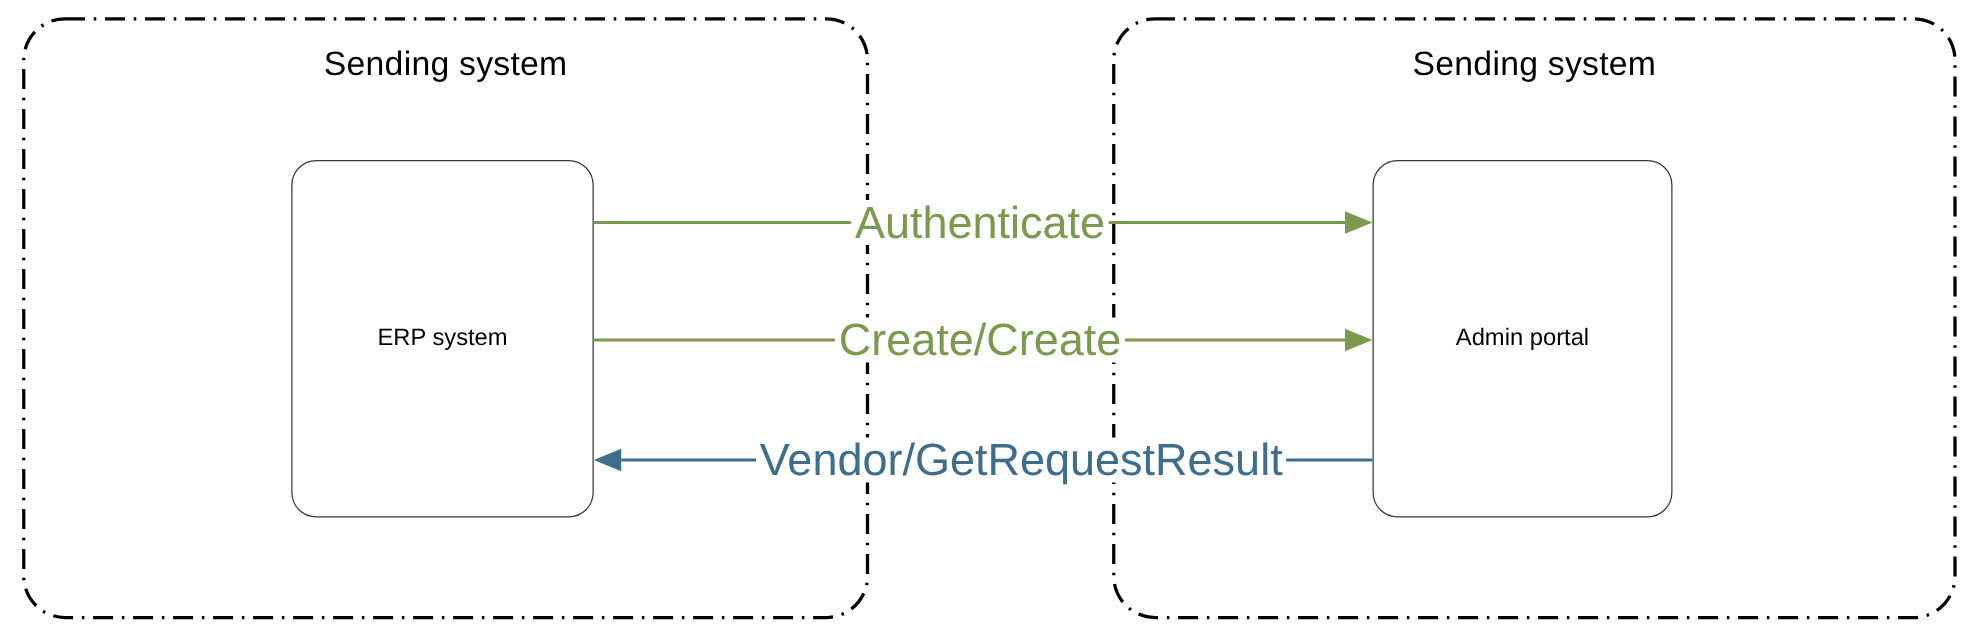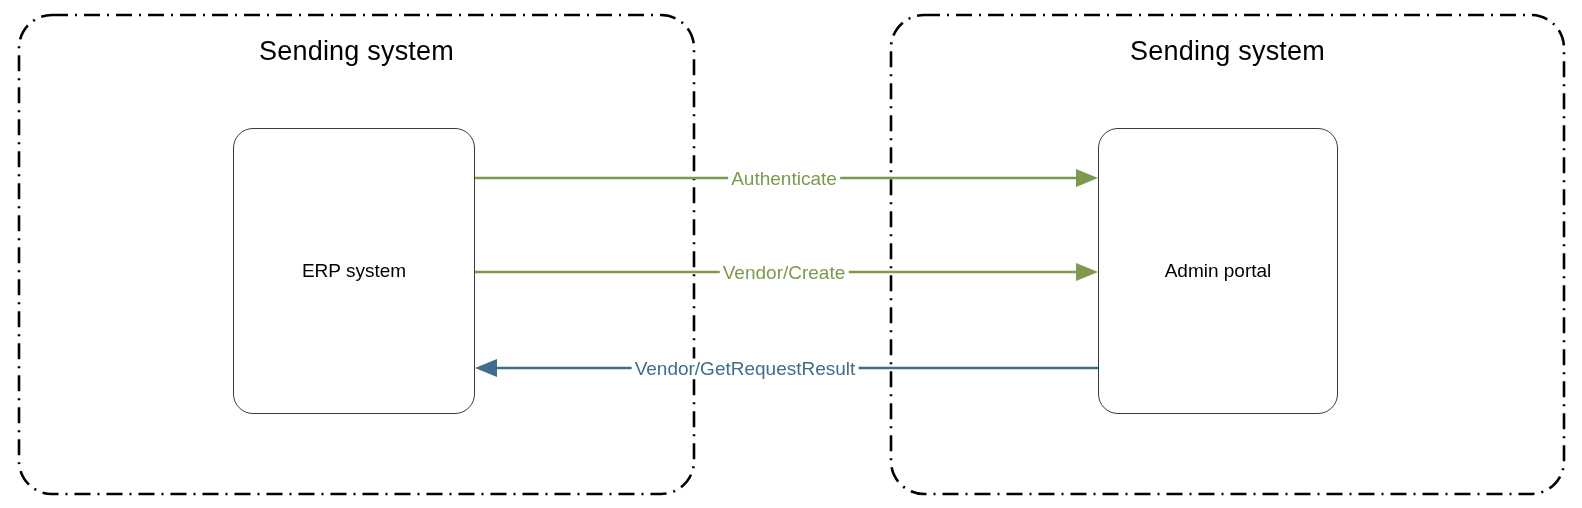--- a/index.html
+++ b/index.html
@@ -52,21 +52,21 @@
     justify-content: center;
   }
   .node-label {
     font-size: 19px;
     color: #000000;
     white-space: nowrap;
   }
   .flow-label {
     position: absolute;
     transform: translate(-50%, -50%);
-    font-size: 19px;
+    font-size: 36px;
     white-space: nowrap;
     background: #ffffff;
     padding: 0 3px;
     line-height: 1;
   }
   #arrows {
     position: absolute;
     left: 0;
     top: 0;
     width: 1582px;
@@ -108,16 +108,16 @@
         <line x1="475" y1="272" x2="1076" y2="272" stroke="#7C9A4E" stroke-width="2.4"></line>
         <polygon points="1098,272 1076,263 1076,281" fill="#7C9A4E"></polygon>
       </g>
       <g>
         <line x1="1098" y1="368" x2="497" y2="368" stroke="#3D6E8C" stroke-width="2.4"></line>
         <polygon points="475,368 497,359 497,377" fill="#3D6E8C"></polygon>
       </g>
     </svg>
 
   <div class="flow-label" id="flow-label-0" style="left: 784px; top: 178px; color: rgb(124, 154, 78);">Authenticate</div>
-  <div class="flow-label" id="flow-label-1" style="left: 784px; top: 272px; color: rgb(124, 154, 78);">Vendor/Create</div>
-  <div class="flow-label" id="flow-label-2" style="left: 745px; top: 368px; color: rgb(61, 110, 140);">Vendor/GetRequestResult</div>
+  <div class="flow-label" id="flow-label-1" style="left: 784px; top: 272px; color: rgb(124, 154, 78);">Create/Create</div>
+  <div class="flow-label" id="flow-label-2" style="left: 817px; top: 368px; color: rgb(61, 110, 140);">Vendor/GetRequestResult</div>
 
 </div>
 
 </body></html>

